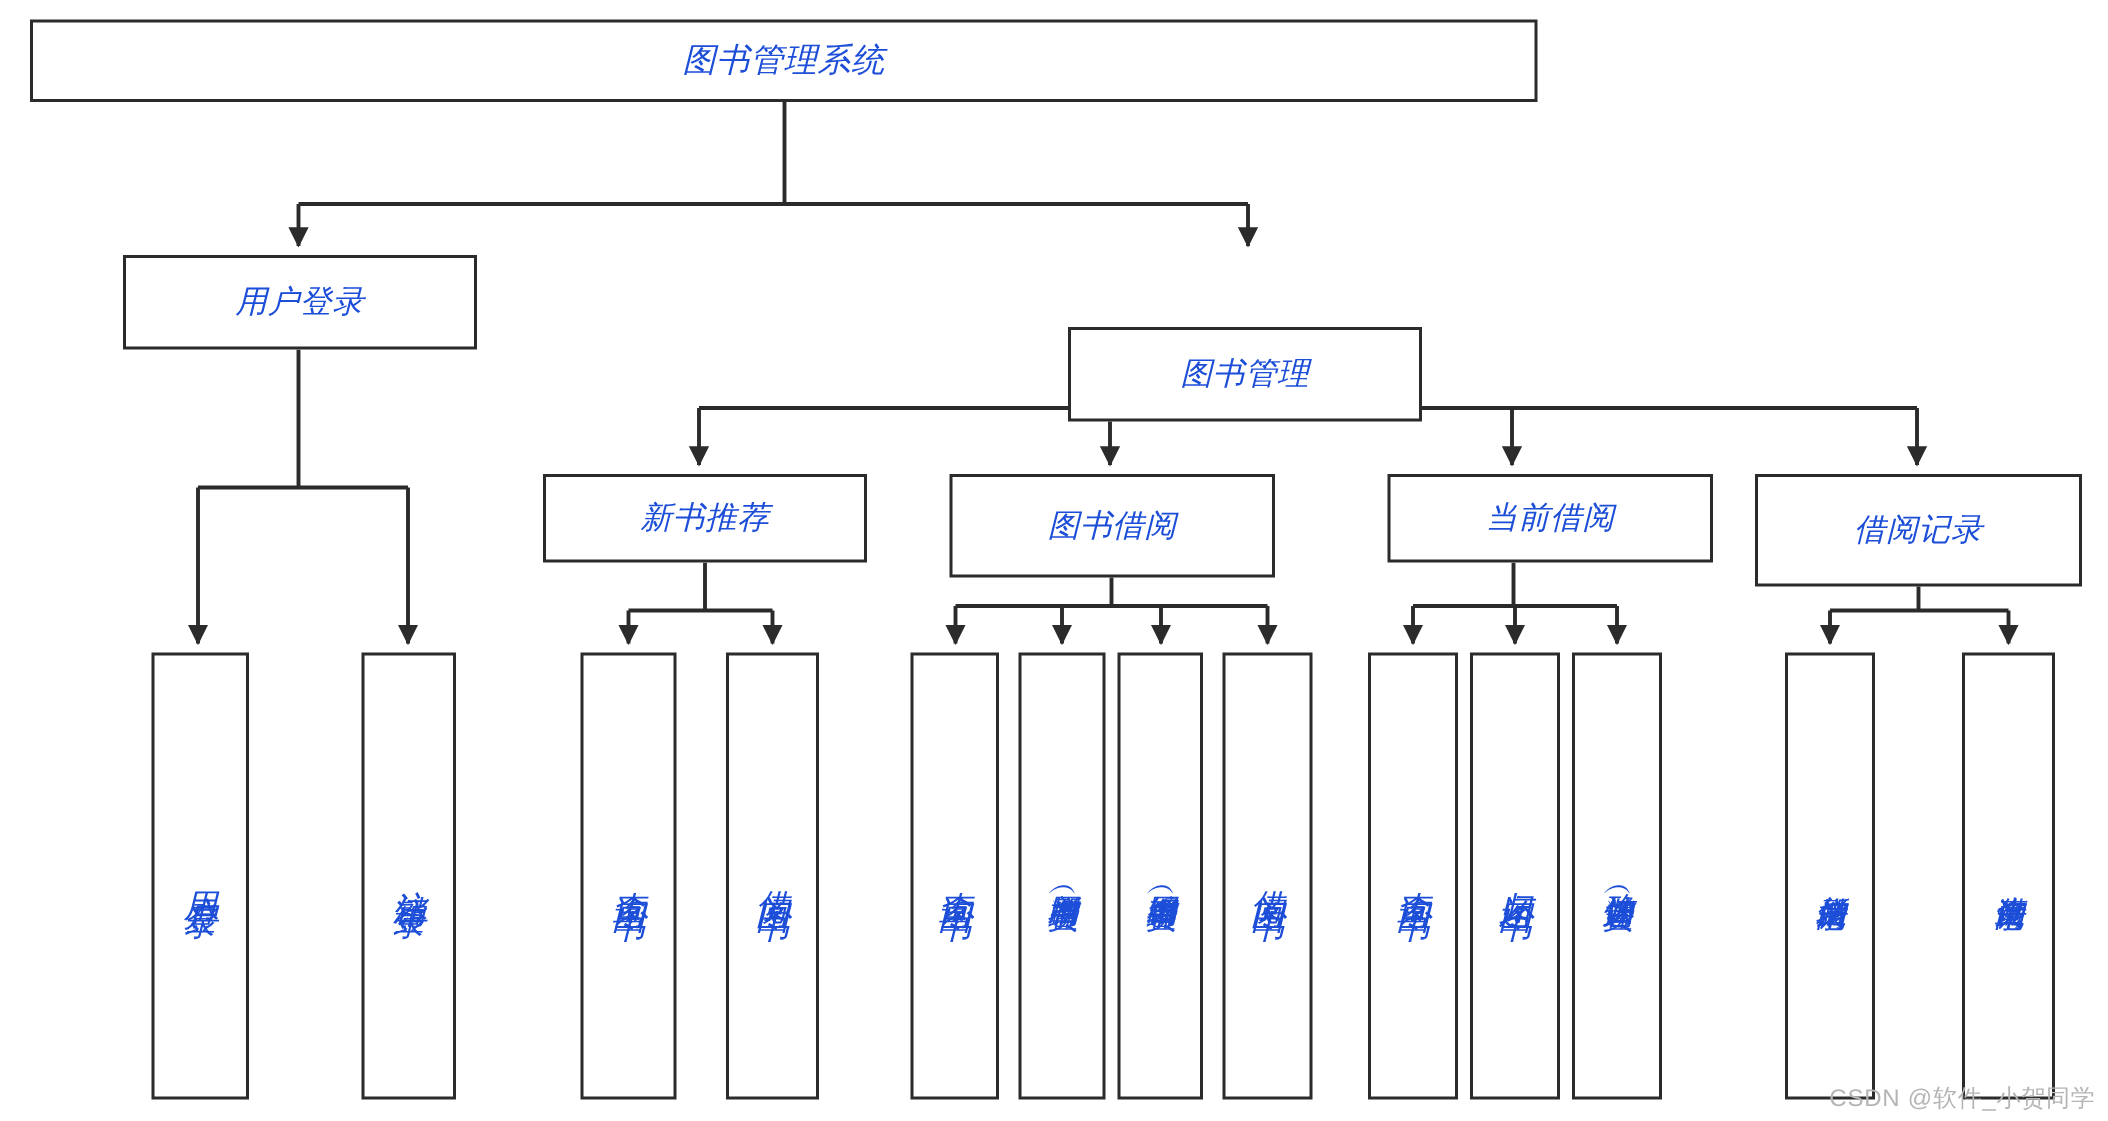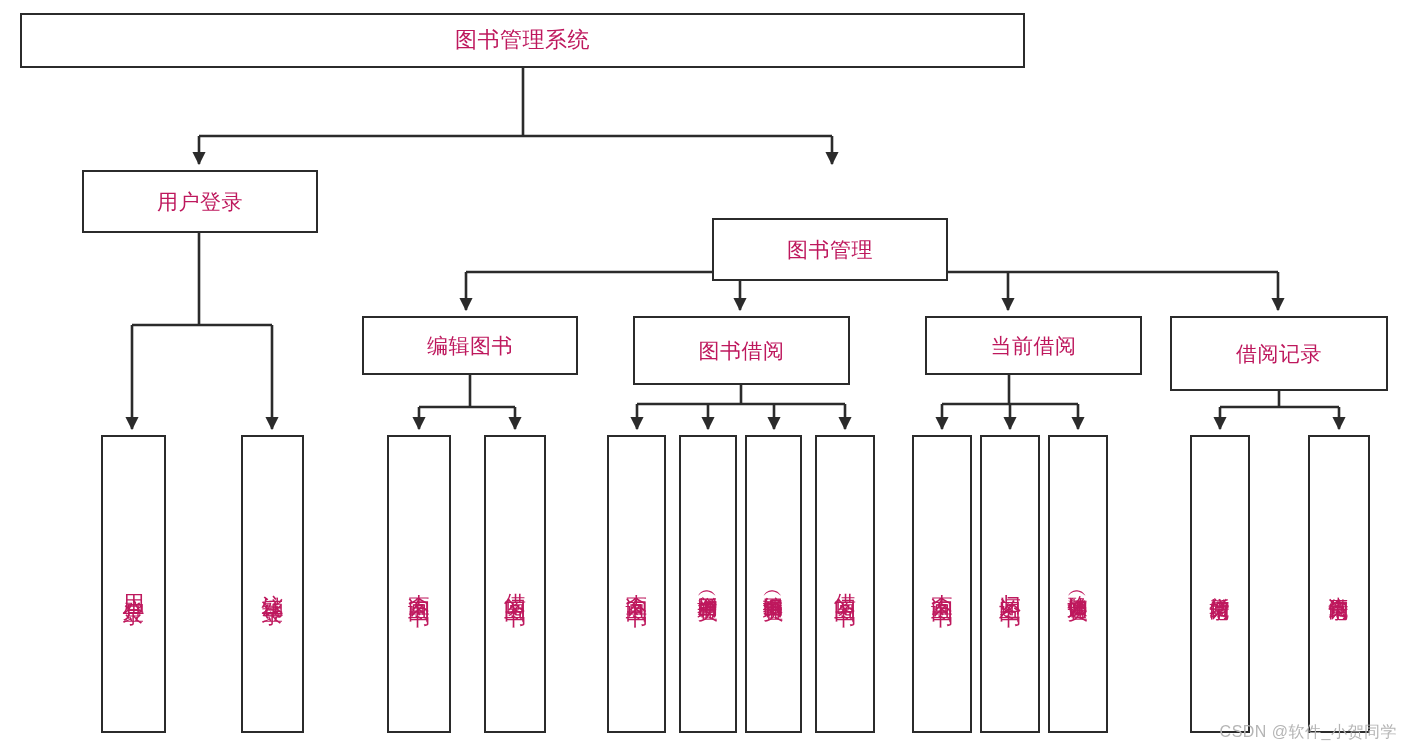--- a/index.html
+++ b/index.html
@@ -25,22 +25,23 @@
     height: 747px;
   }
   .node {
     position: absolute;
     box-sizing: border-box;
     background: #ffffff;
     border: 2px solid #2b2b2b;
     display: flex;
     align-items: center;
     justify-content: center;
-    color: #be185d;
+    color: #1d4ed8;
     z-index: 2;
+    font-style: italic;
   }
   .node .label {
     display: block;
     text-align: center;
     line-height: 1.12;
   }
   
   .node.horiz .label {
     writing-mode: horizontal-tb;
     font-size: 21px;
@@ -140,21 +141,21 @@
       <div class="node horiz title" style="left: 20px; top: 13px; width: 1005px; height: 55px;">
         <span class="label">图书管理系统</span>
       </div>
       <div class="node horiz" style="left: 82px; top: 170px; width: 236px; height: 63px;">
         <span class="label">用户登录</span>
       </div>
       <div class="node horiz" style="left: 712px; top: 170px; width: 236px; height: 63px; margin-top: 48px;">
         <span class="label">图书管理</span>
       </div>
       <div class="node horiz" style="left: 362px; top: 316px; width: 216px; height: 59px;">
-        <span class="label">编辑图书</span>
+        <span class="label">新书推荐</span>
       </div>
       <div class="node horiz" style="left: 633px; top: 316px; width: 217px; height: 69px;">
         <span class="label">图书借阅</span>
       </div>
       <div class="node horiz" style="left: 901px; top: 316px; width: 217px; height: 59px; margin-left: 24px;">
         <span class="label">当前借阅</span>
       </div>
       <div class="node horiz" style="left: 1170px; top: 316px; width: 218px; height: 75px;">
         <span class="label">借阅记录</span>
       </div>

